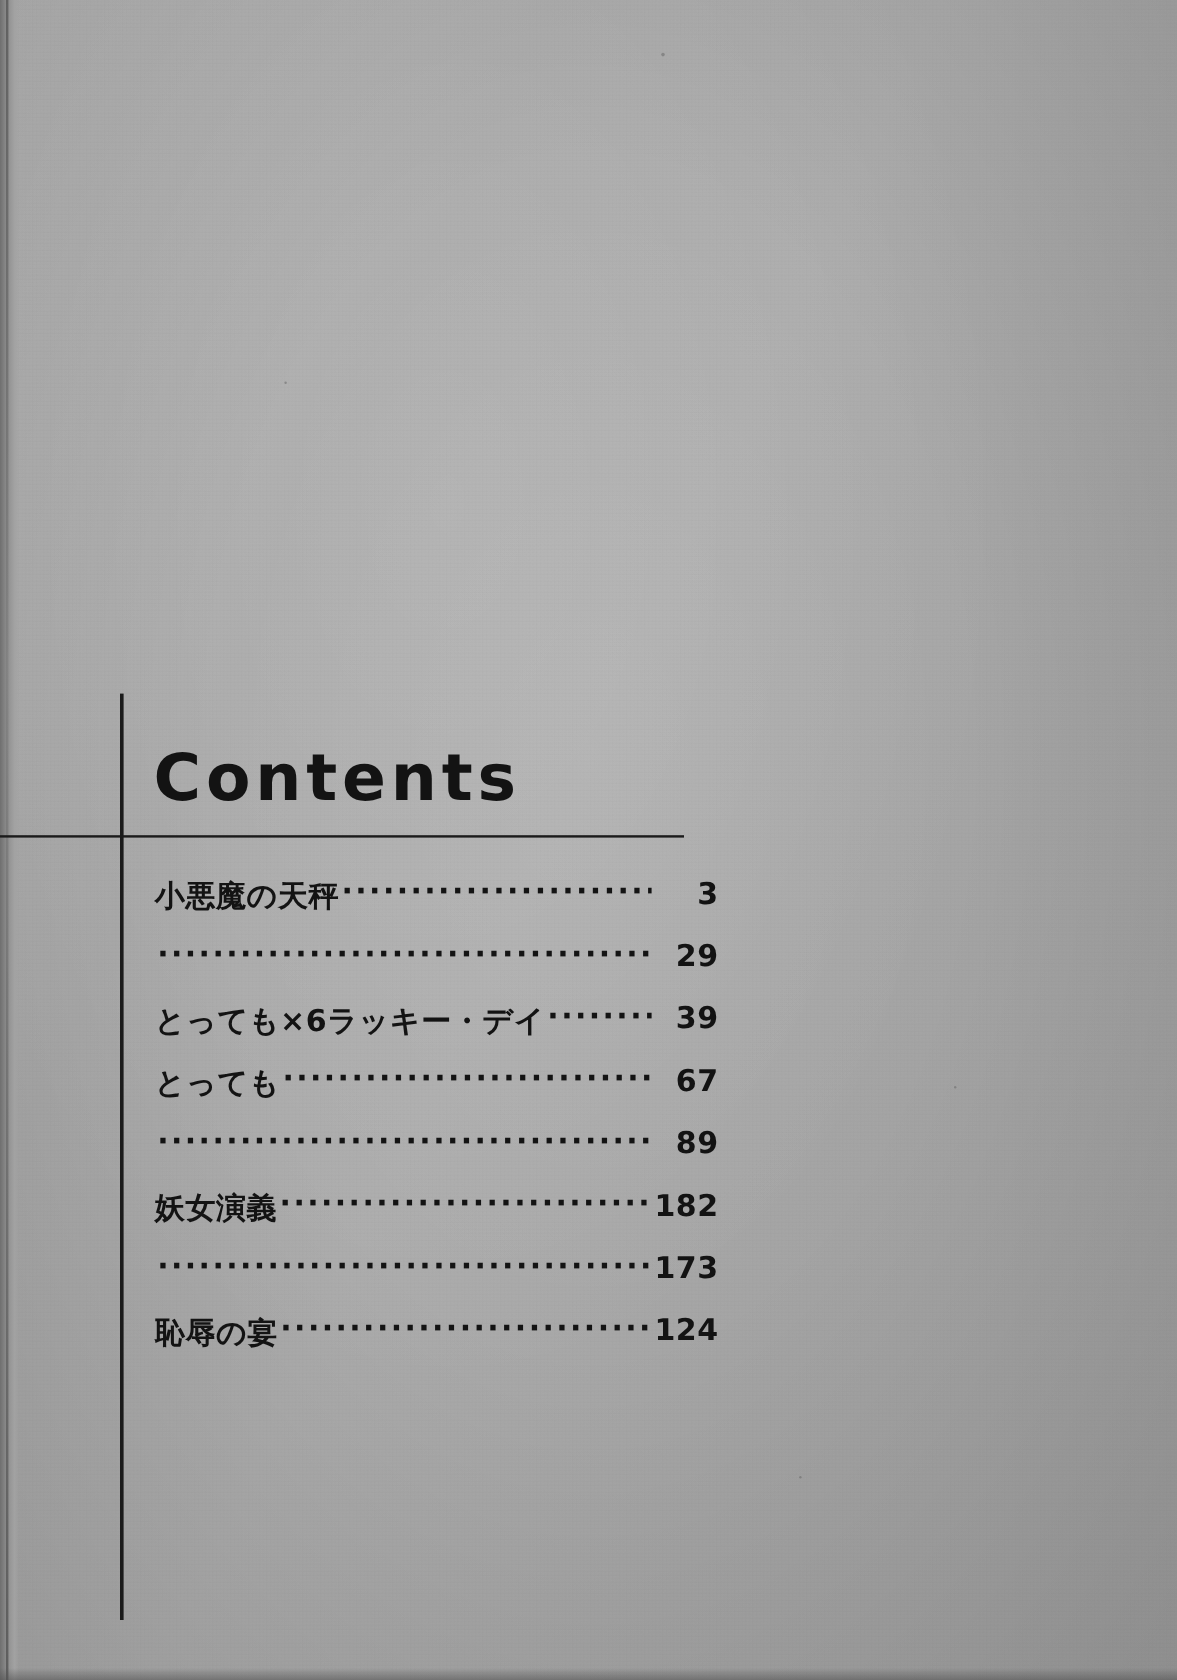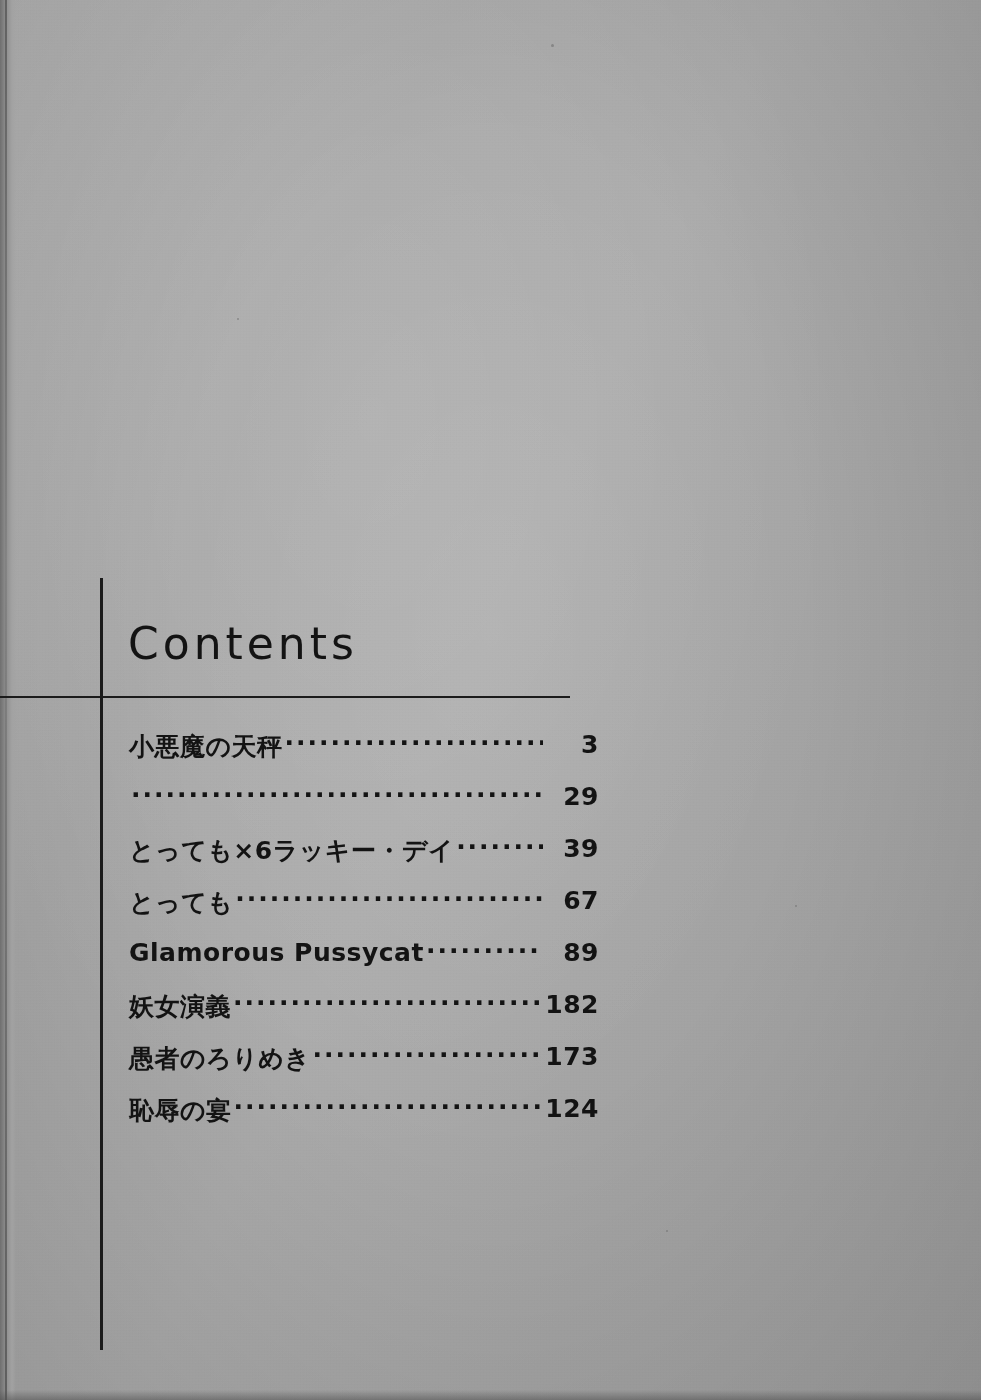--- a/index.html
+++ b/index.html
@@ -84,22 +84,22 @@
     top: 118px;
     width: 570px;
     height: 2px;
     background: #1b1b1b;
   }
   .toc-title {
     position: absolute;
     left: 28px;
     top: 44px;
     font-family: "DejaVu Sans Mono", monospace;
-    font-size: 44px;
-    font-weight: normal;
+    font-size: 54px;
+    font-weight: bold;
     letter-spacing: 4px;
     color: #131313;
     line-height: 1;
   }
   .toc-list {
     position: absolute;
     left: 29px;
     top: 152px;
     width: 470px;
   }
@@ -178,33 +178,31 @@
         <span class="pg">39</span>
       </div>
 
       <div class="toc-entry">
         <span class="t">とっても</span>
         <span class="leader">······························································</span>
         <span class="pg">67</span>
       </div>
 
       <div class="toc-entry">
-        <span class="t latin">Glamorous Pussycat</span>
         <span class="leader">······························································</span>
         <span class="pg">89</span>
       </div>
 
       <div class="toc-entry">
         <span class="t">妖女演義</span>
         <span class="leader">······························································</span>
         <span class="pg">182</span>
       </div>
 
       <div class="toc-entry">
-        <span class="t">愚者のろりめき</span>
         <span class="leader">······························································</span>
         <span class="pg">173</span>
       </div>
 
       <div class="toc-entry">
         <span class="t">恥辱の宴</span>
         <span class="leader">······························································</span>
         <span class="pg">124</span>
       </div>
 

